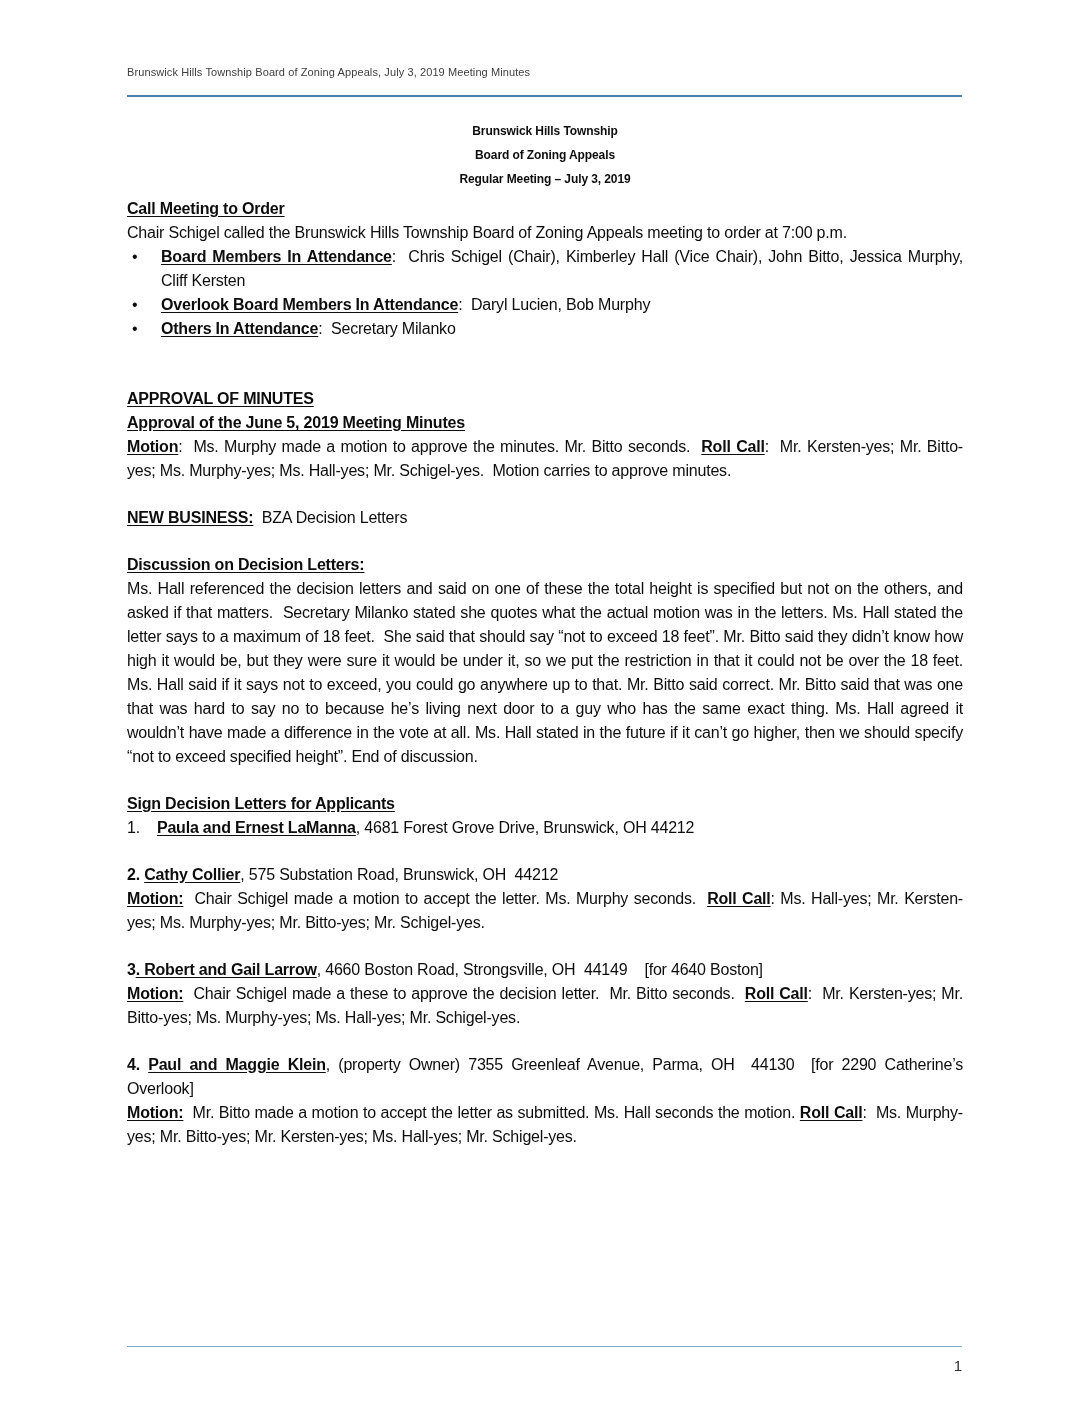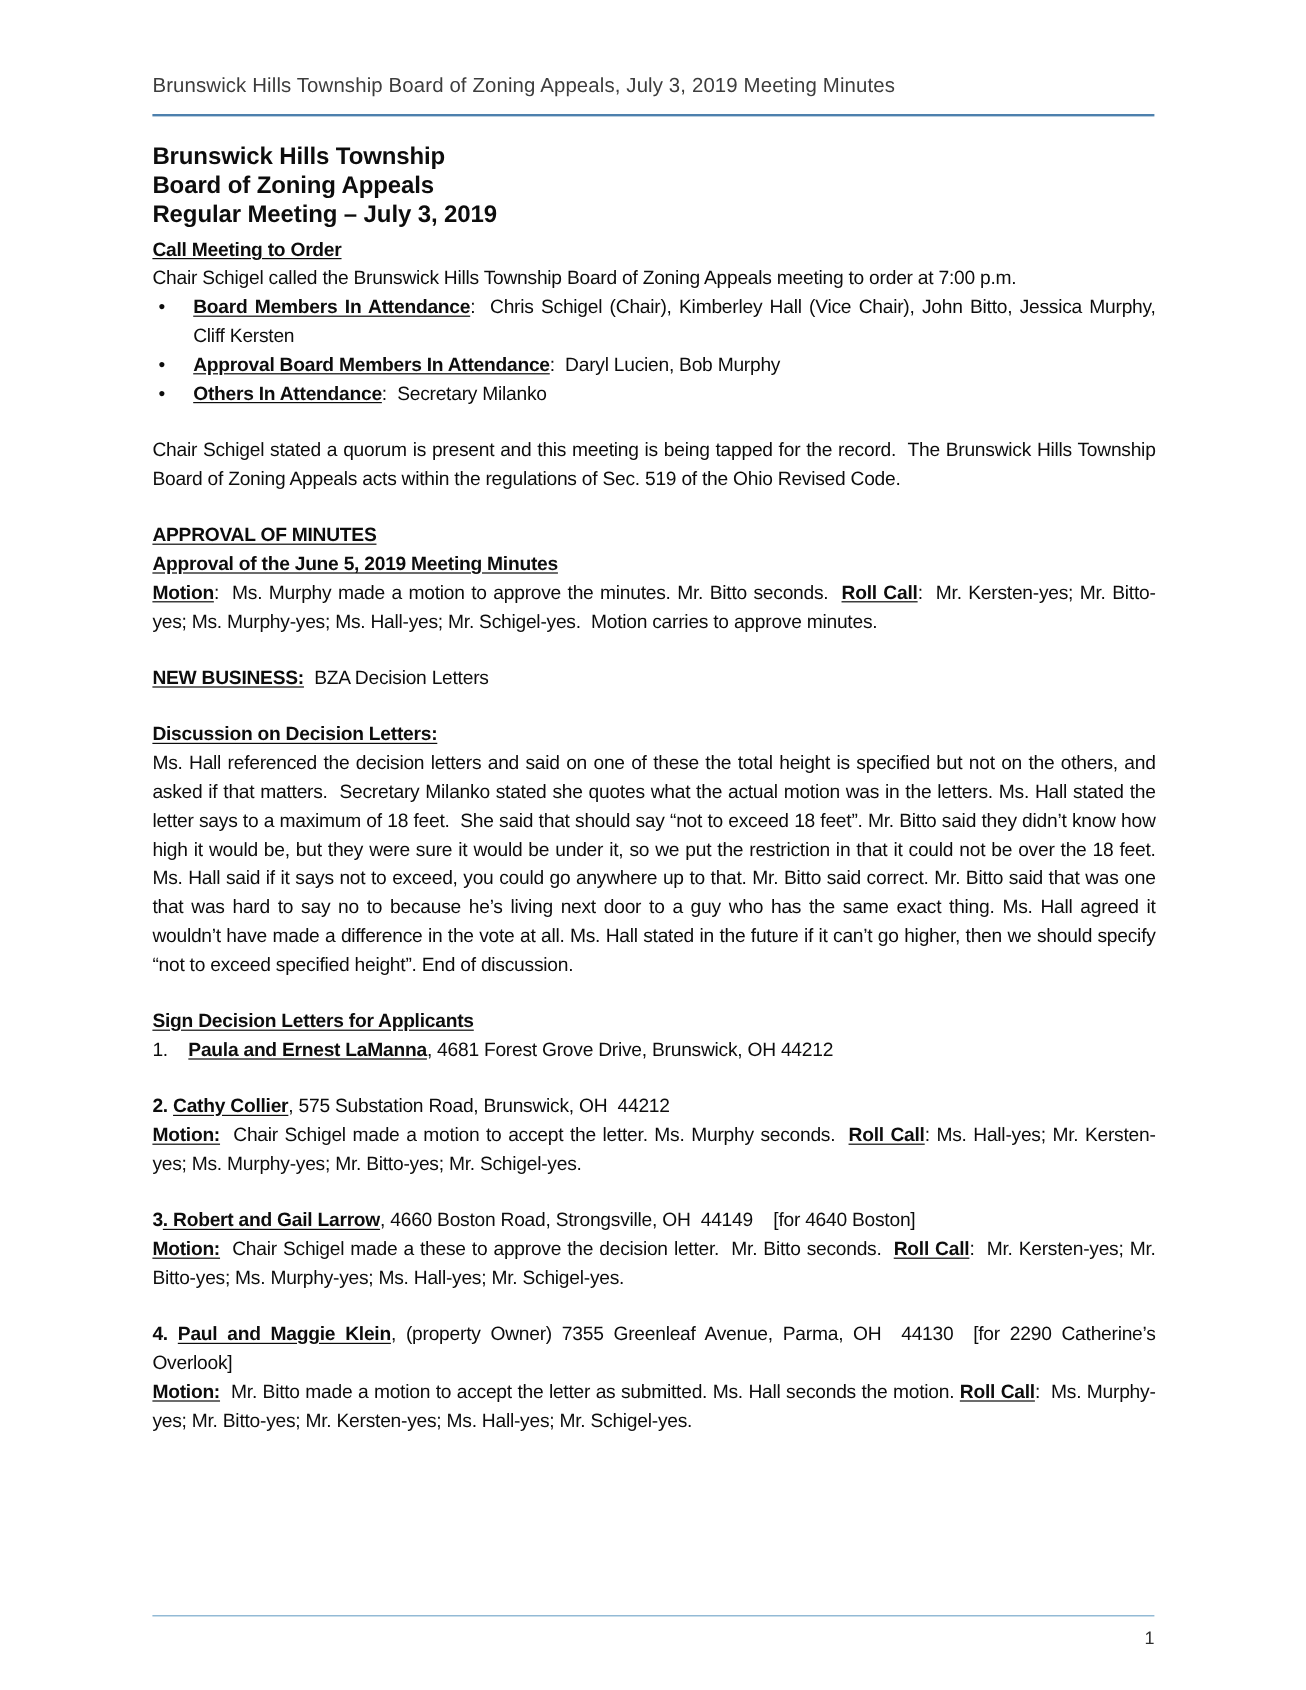--- a/index.html
+++ b/index.html
@@ -9,38 +9,39 @@
     position: relative;
     font-family: "Liberation Sans", sans-serif;
     color: #0d0d0d;
     overflow: hidden;
   }
   .page-header {
     position: absolute;
     left: 127px; right: 126px; top: 62px;
   }
   .page-header .header-text {
-    font-size: 17px;
+    font-size: 11px;
     line-height: 20px;
     color: #3d3d3d;
     letter-spacing: 0.1px;
   }
   .header-rule {
     margin-top: 13px;
     height: 2px;
     background: #4d80ad;
   }
   .content {
     position: absolute;
     left: 127px; width: 836px; top: 119px;
   }
   .title-block { margin-bottom: 6px; }
   .title-line {
+    text-align: center;
     font-weight: bold;
-    font-size: 20px;
+    font-size: 12px;
     line-height: 24px;
     letter-spacing: -0.1px;
   }
   .doc-blocks { }
   .heading, .para, .bullet {
     font-size: 16px;
     line-height: 24px;
     letter-spacing: -0.2px;
     white-space: pre-wrap;
   }
@@ -81,24 +82,23 @@
 <div class="content">
   <div class="title-block">
     <div class="title-line">Brunswick Hills Township</div>
     <div class="title-line">Board of Zoning Appeals</div>
     <div class="title-line">Regular Meeting – July 3, 2019</div>
   </div>
   <div class="doc-blocks">
       <div class="heading"><span class="b u">Call Meeting to Order</span></div>
       <div class="para"><span>Chair Schigel called the Brunswick Hills Township Board of Zoning Appeals meeting to order at 7:00 p.m.</span></div>
       <div class="bullet"><span class="marker">•</span><span><span class="b u">Board Members In Attendance</span><span>:  Chris Schigel (Chair), Kimberley Hall (Vice Chair), John Bitto, Jessica Murphy, Cliff Kersten</span></span></div>
-      <div class="bullet"><span class="marker">•</span><span><span class="b u">Approval Board Members In Attendance</span><span>:  Daryl Lucien, Bob Murphy</span></span></div>
+      <div class="bullet"><span class="marker">•</span><span><span class="b u">Overlook Board Members In Attendance</span><span>:  Daryl Lucien, Bob Murphy</span></span></div>
       <div class="bullet"><span class="marker">•</span><span><span class="b u">Others In Attendance</span><span>:  Secretary Milanko</span></span></div>
       <div class="spacer"></div>
-      <div class="para"><span>Chair Schigel stated a quorum is present and this meeting is being tapped for the record.  The Brunswick Hills Township Board of Zoning Appeals acts within the regulations of Sec. 519 of the Ohio Revised Code.</span></div>
       <div class="spacer"></div>
       <div class="heading"><span class="b u">APPROVAL OF MINUTES</span></div>
       <div class="heading"><span class="b u">Approval of the June 5, 2019 Meeting Minutes</span></div>
       <div class="para"><span class="b u">Motion</span><span>:  Ms. Murphy made a motion to approve the minutes. Mr. Bitto seconds.  </span><span class="b u">Roll Call</span><span>:  Mr. Kersten-yes; Mr. Bitto-yes; Ms. Murphy-yes; Ms. Hall-yes; Mr. Schigel-yes.  Motion carries to approve minutes.</span></div>
       <div class="spacer"></div>
       <div class="para"><span class="b u">NEW BUSINESS:</span><span>  BZA Decision Letters</span></div>
       <div class="spacer"></div>
       <div class="heading"><span class="b u">Discussion on Decision Letters:</span></div>
       <div class="para"><span>Ms. Hall referenced the decision letters and said on one of these the total height is specified but not on the others, and asked if that matters.  Secretary Milanko stated she quotes what the actual motion was in the letters. Ms. Hall stated the letter says to a maximum of 18 feet.  She said that should say “not to exceed 18 feet”. Mr. Bitto said they didn’t know how high it would be, but they were sure it would be under it, so we put the restriction in that it could not be over the 18 feet. Ms. Hall said if it says not to exceed, you could go anywhere up to that. Mr. Bitto said correct. Mr. Bitto said that was one that was hard to say no to because he’s living next door to a guy who has the same exact thing. Ms. Hall agreed it wouldn’t have made a difference in the vote at all. Ms. Hall stated in the future if it can’t go higher, then we should specify “not to exceed specified height”. End of discussion.</span></div>
       <div class="spacer"></div>

